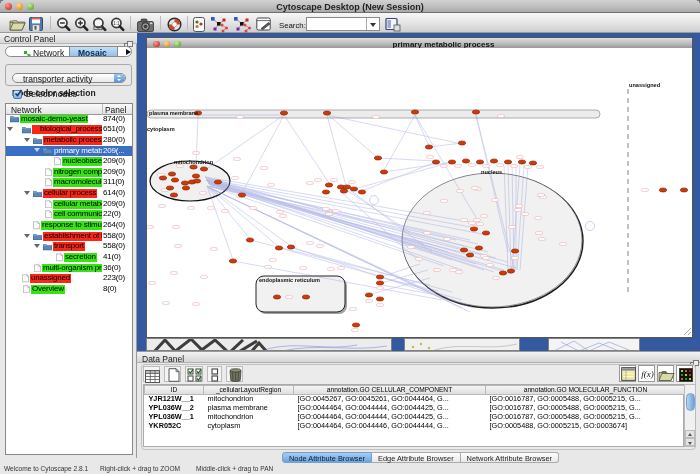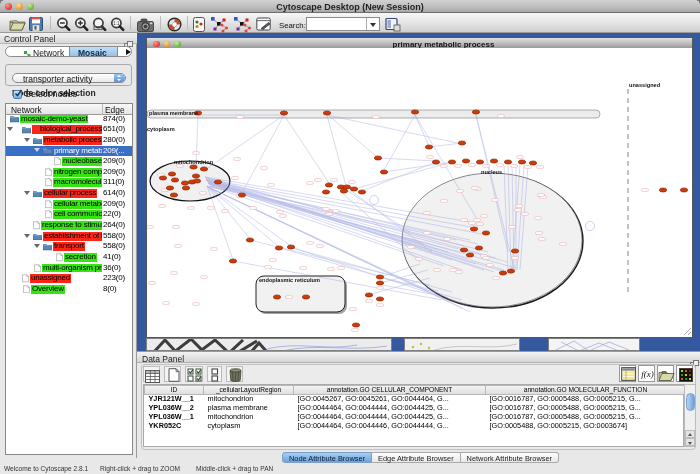--- a/index.html
+++ b/index.html
@@ -478,21 +478,21 @@
     <svg width="9" height="9" viewBox="0 0 9 9" style="position:absolute;left:-0.5px;top:-2px;">
         <path d="M1.5 4.5 L3.5 6.5 L7.5 1" stroke="#1a3a6a" stroke-width="1.6" fill="none"></path>
       </svg>
   </div>
   <div class="abs" style="left:25px;top:56px;font-size:9px;color:#111;">Select nodes</div>
 </div>
 
 <div class="abs" style="left:5px;top:103px;width:128px;height:352px;background:#fff;border:1px solid #888;">
   <div class="abs" style="left:0;top:0;width:126px;height:10.5px;background:linear-gradient(#fafafa,#e4e4e4);border-bottom:1px solid #999;">
     <div class="abs" style="left:5px;top:1px;font-size:8.4px;color:#111;">Network</div>
-    <div class="abs" style="left:99px;top:1px;font-size:8.4px;color:#111;">Edge</div>
+    <div class="abs" style="left:99px;top:1px;font-size:8.4px;color:#111;">Panel</div>
     <div class="abs" style="left:96px;top:0;width:1px;height:10.5px;background:#bbb;"></div>
   </div>
 </div>
 <div class="abs" style="left:0px;top:0px;">
 <div style="position:absolute;left:0px;top:114.2px;width:133px;height:10.65px;">
       <div style="position:absolute;left:10px;top:1.2px;width:9px;height:9px;">
         <svg width="9" height="7.5" viewBox="0 0 10 8" style="position:absolute;left:0;top:0;display:block">
           <path d="M0 1.5 L0 7.5 L10 7.5 L10 2.5 L4.5 2.5 L3.5 1.5 Z" fill="#5b87b5" stroke="#2d567f" stroke-width="0.6"></path>
           <path d="M0 3 L10 3 L10 2.5 L4.5 2.5 L3.5 1.5 L0 1.5 Z" fill="#7aa8cf"></path>
         </svg>

